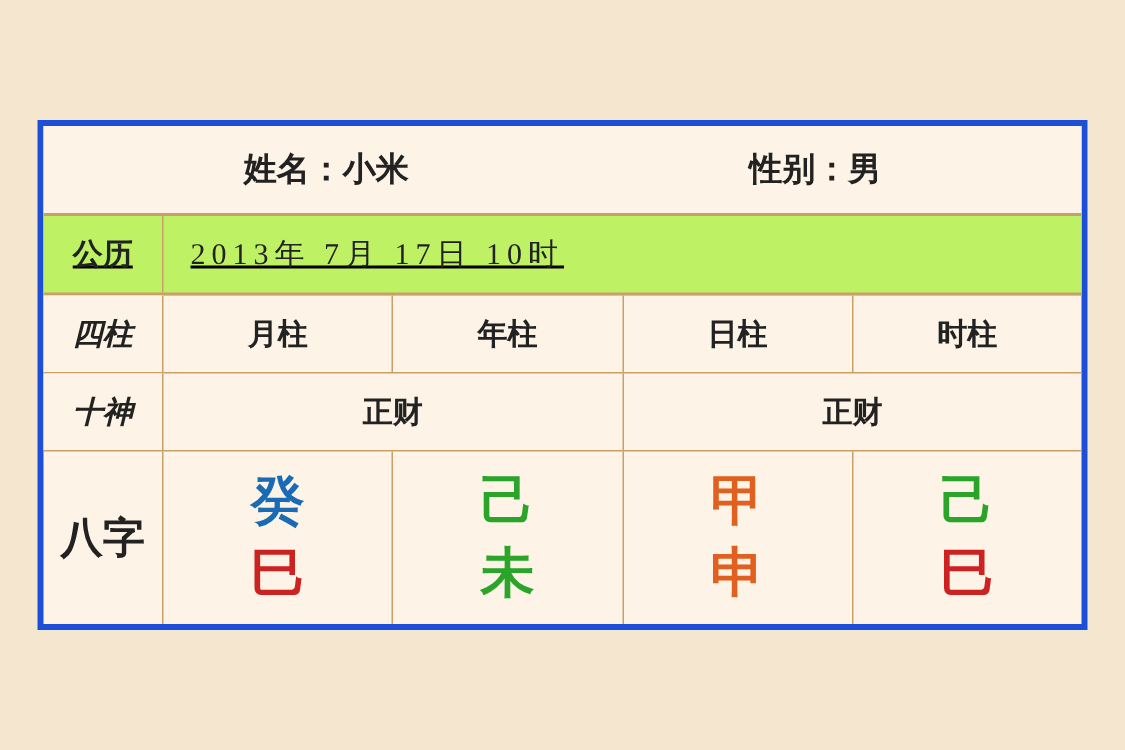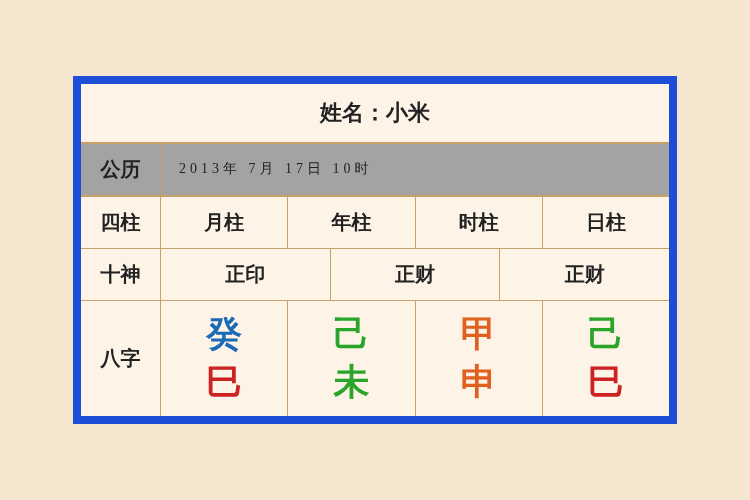--- a/index.html
+++ b/index.html
@@ -6,57 +6,58 @@
     body {
       width: 750px;
       height: 500px;
       background: #f5e6d0;
       font-family: 'SimSun', '宋体', serif;
       display: flex;
       align-items: center;
       justify-content: center;
     }
     .container {
-      width: 604px;
+      width: 700px;
       background: #fdf3e7;
-      border: 8px solid #1d4ed8;
+      border: 4px solid #1d4ed8;
     }
     .header-row {
       display: flex;
       justify-content: space-around;
       padding: 14px 20px;
       font-size: 22px;
       font-weight: bold;
       color: #222;
       border-bottom: 2px solid #c8a068;
       background: #fdf3e7;
     }
     .info-row {
       display: flex;
       border-bottom: 1px solid #c8a068;
-      background: #a3a3a3;
+      background: #bef264;
+      text-decoration: underline;
     }
     .info-row .label-cell {
       width: 80px;
       min-width: 80px;
       display: flex;
       align-items: center;
       justify-content: center;
       font-size: 20px;
       font-weight: bold;
       color: #222;
       border-right: 1px solid #c8a068;
       padding: 12px 6px;
     }
     .info-row .value-cell {
       flex: 1;
       display: flex;
       align-items: center;
       padding: 8px 18px;
-      font-size: 14px;
+      font-size: 20px;
       color: #222;
       letter-spacing: 4px;
     }
     .grid-row {
       display: flex;
       border-bottom: 1px solid #c8a068;
     }
     .grid-row:last-child {
       border-bottom: none;
     }
@@ -70,31 +71,32 @@
       font-weight: bold;
       color: #222;
       border-right: 1px solid #c8a068;
       text-align: center;
     }
     .grid-cell:last-child {
       border-right: none;
     }
     .grid-cell.label-bg {
       background: #fdf3e7;
+      font-style: italic;
     }
     .bazhi-row {
       display: flex;
     }
     .bazhi-label-cell {
       width: 80px;
       min-width: 80px;
       display: flex;
       align-items: center;
       justify-content: center;
-      font-size: 20px;
+      font-size: 28px;
       font-weight: bold;
       color: #222;
       border-right: 1px solid #c8a068;
     }
     .bazhi-chars {
       flex: 1;
       display: flex;
     }
     .bazhi-column {
       flex: 1;
@@ -127,41 +129,41 @@
     .color-red2 { color: #cc2222; }
     .color-orange2 { color: #e06020; }
   </style>
 </head>
 <body>
 
 <div class="container">
 
   <div class="header-row">
     <span>姓名：小米</span>
+    <span>性别：男</span>
   </div>
 
   <div class="info-row">
     <div class="label-cell">公历</div>
     <div class="value-cell">2013年 7月 17日 10时</div>
   </div>
 
   <div class="info-row">
   </div>
 
   <div class="grid-row">
     <div class="grid-cell label-bg" style="max-width:80px; min-width:80px;">四柱</div>
     <div class="grid-cell">月柱</div>
     <div class="grid-cell">年柱</div>
+    <div class="grid-cell">日柱</div>
     <div class="grid-cell">时柱</div>
-    <div class="grid-cell">日柱</div>
   </div>
 
   <div class="grid-row">
     <div class="grid-cell label-bg" style="max-width:80px; min-width:80px;">十神</div>
-    <div class="grid-cell">正印</div>
     <div class="grid-cell">正财</div>
     <div class="grid-cell">正财</div>
   </div>
 
   <div class="bazhi-row">
     <div class="bazhi-label-cell">八字</div>
     <div class="bazhi-chars">
       <div class="bazhi-column">
         <span class="char-top color-blue">癸</span>
         <span class="char-bottom color-red">巳</span>

